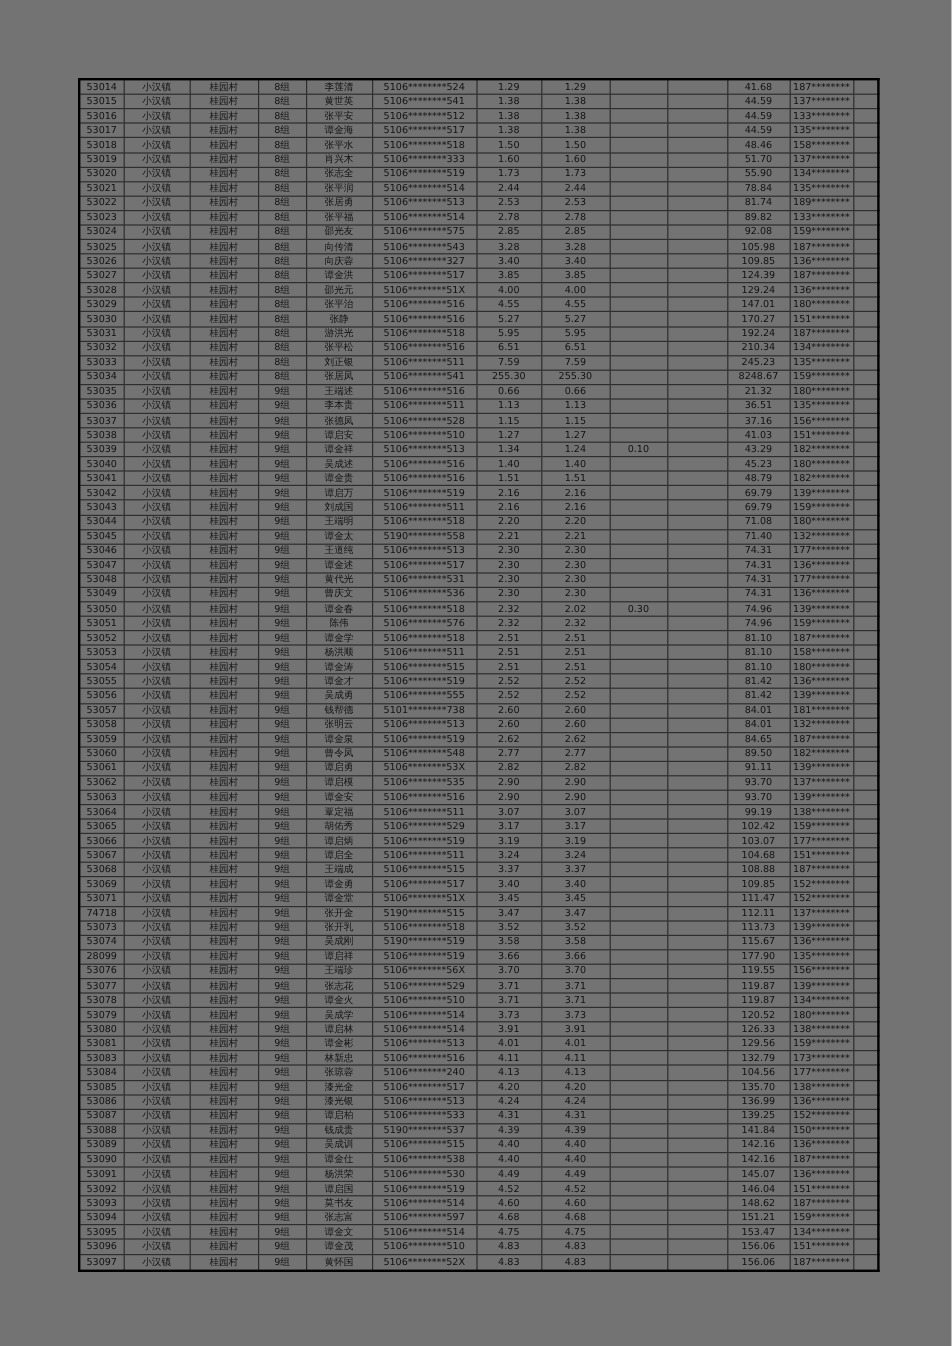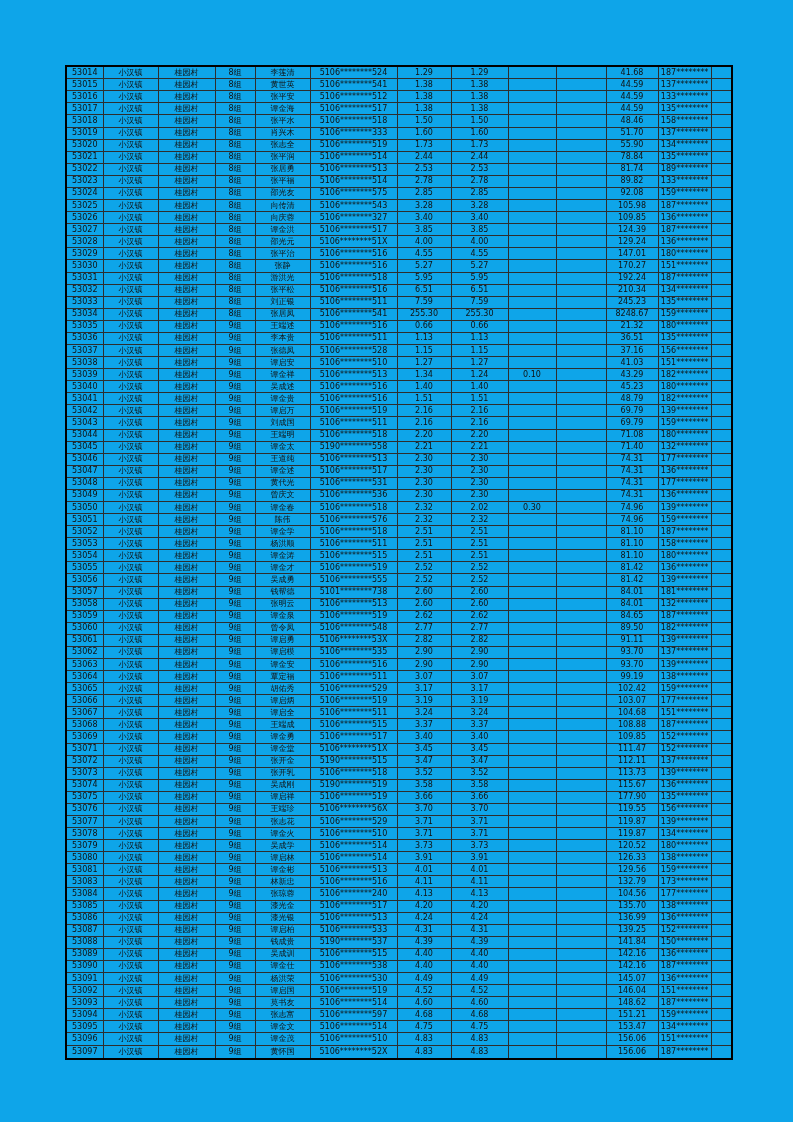--- a/index.html
+++ b/index.html
@@ -4,21 +4,21 @@
 <style>
   html, body {
     margin: 0;
     padding: 0;
     background: #ffffff;
   }
   .page {
     position: relative;
     width: 793px;
     height: 1122px;
-    background: #0ea5e9;
+    background: #737373;
     font-family: "DejaVu Sans", sans-serif;
     color: #111111;
     overflow: hidden;
   }
   table.levy {
     position: absolute;
     left: 65px;
     top: 65px;
     width: 666px;
     height: 995px;
@@ -921,21 +921,21 @@
           <td>5106********51X</td>
           <td>3.45</td>
           <td>3.45</td>
           <td></td>
           <td></td>
           <td>111.47</td>
           <td>152********</td>
           <td></td>
         </tr>
         <tr>
-          <td>53072</td>
+          <td>74718</td>
           <td>小汉镇</td>
           <td>桂园村</td>
           <td>9组</td>
           <td>张开金</td>
           <td>5190********515</td>
           <td>3.47</td>
           <td>3.47</td>
           <td></td>
           <td></td>
           <td>112.11</td>
@@ -966,21 +966,21 @@
           <td>5190********519</td>
           <td>3.58</td>
           <td>3.58</td>
           <td></td>
           <td></td>
           <td>115.67</td>
           <td>136********</td>
           <td></td>
         </tr>
         <tr>
-          <td>53075</td>
+          <td>28099</td>
           <td>小汉镇</td>
           <td>桂园村</td>
           <td>9组</td>
           <td>谭启祥</td>
           <td>5106********519</td>
           <td>3.66</td>
           <td>3.66</td>
           <td></td>
           <td></td>
           <td>177.90</td>

